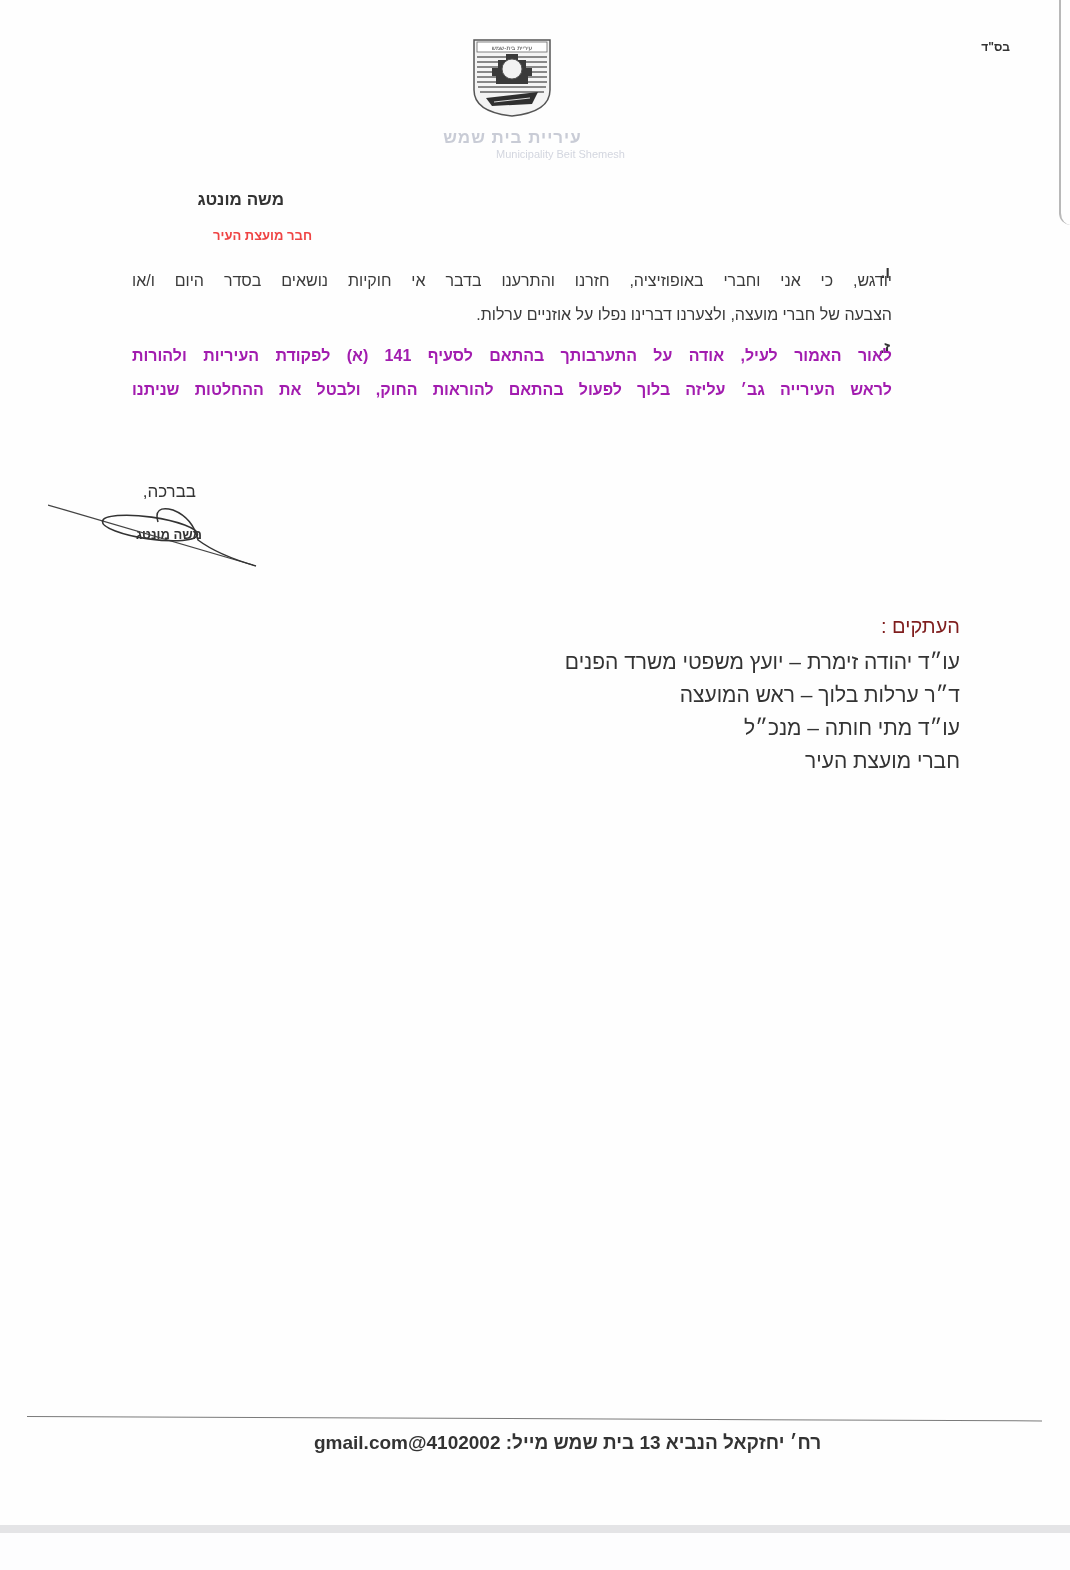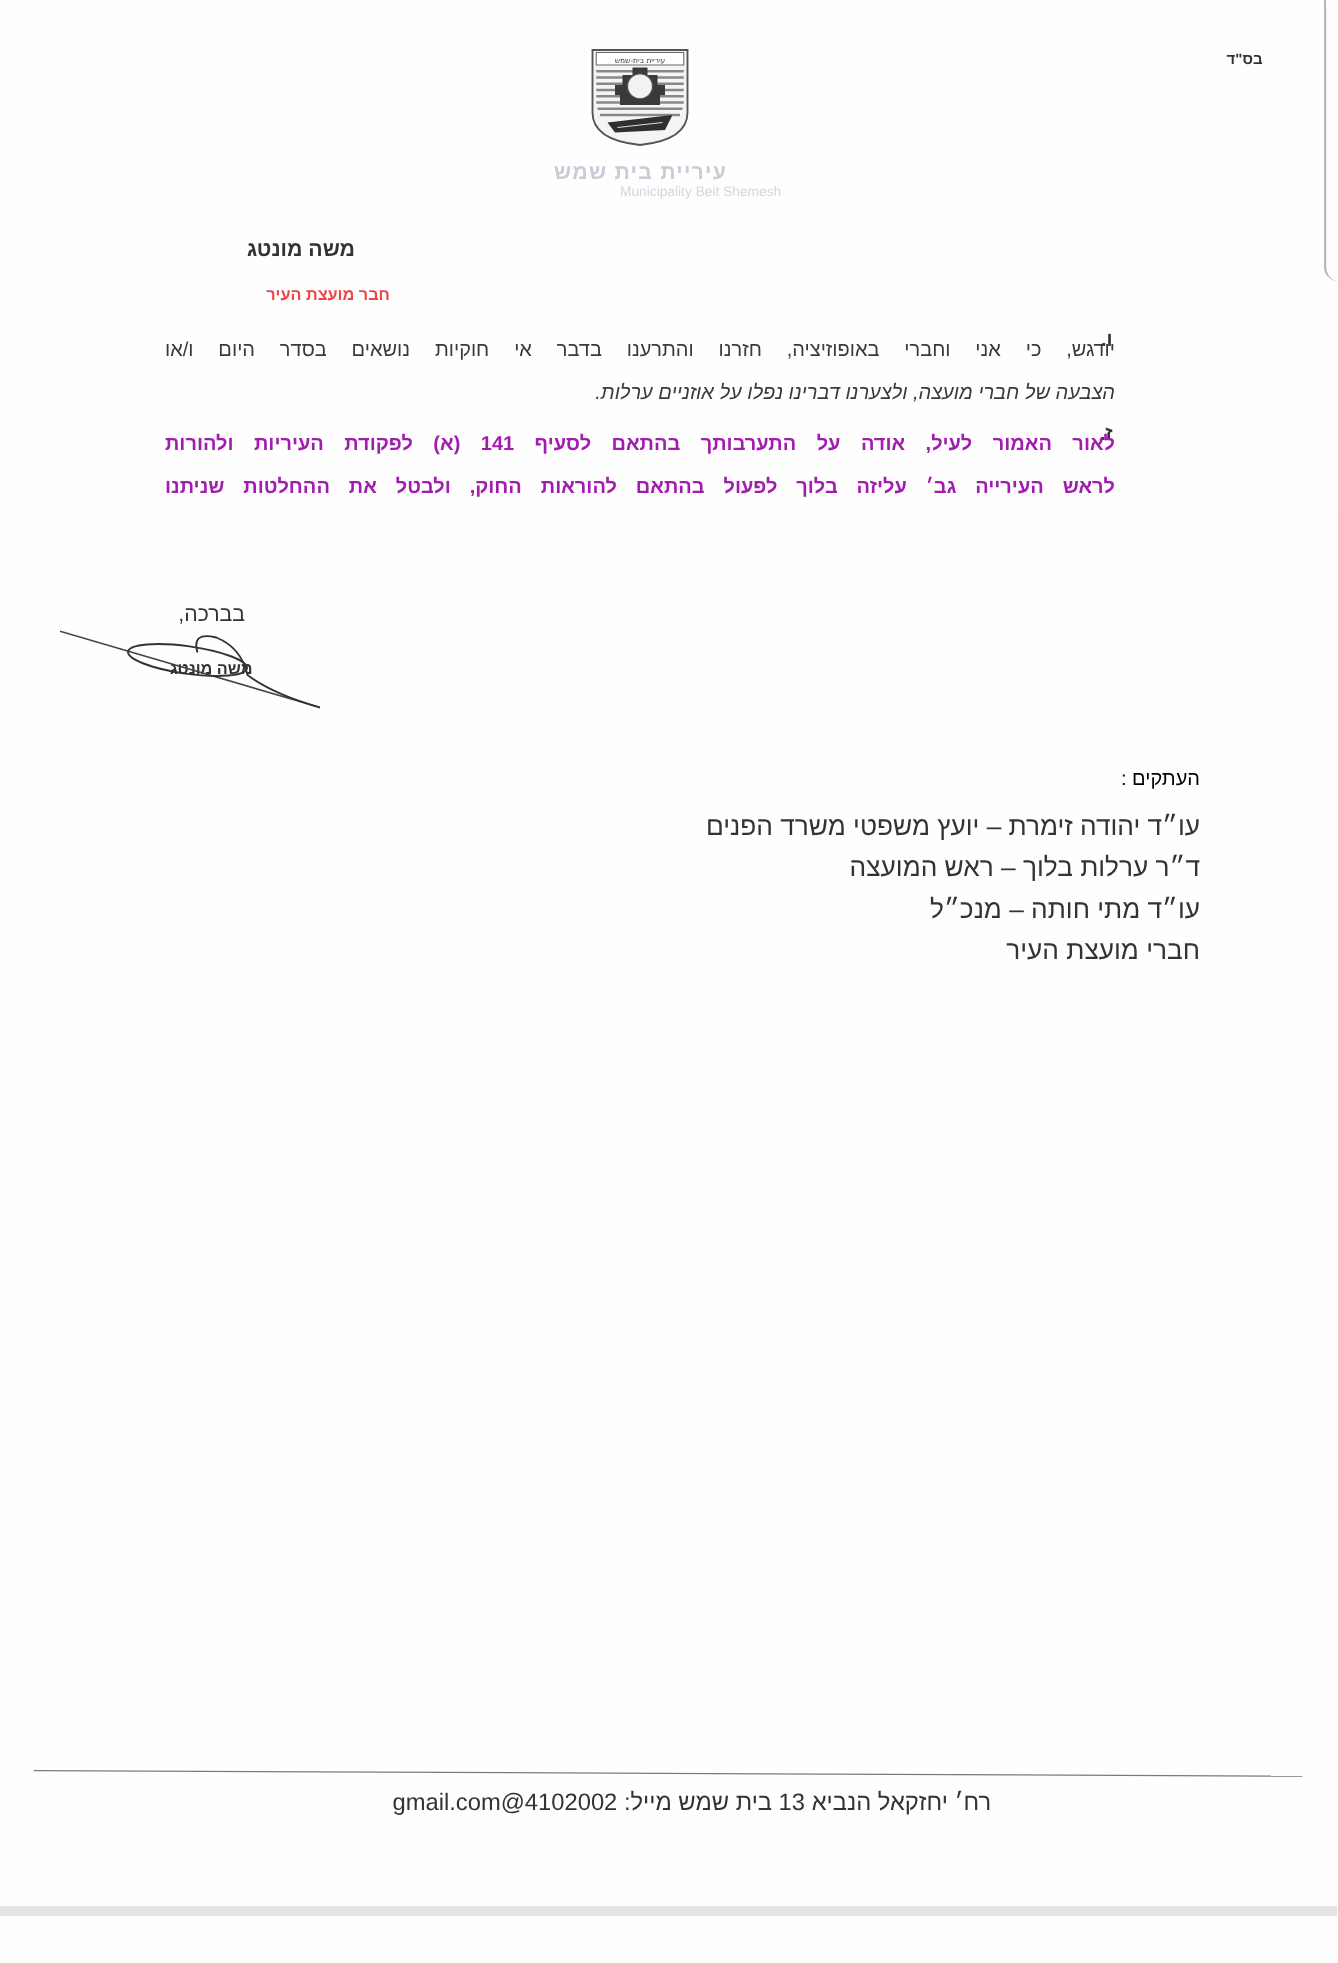--- a/index.html
+++ b/index.html
@@ -29,32 +29,32 @@
     .sender-name { position: absolute; right: 786px; top: 190px; font-size: 17px; font-weight: bold; color: #333; }
     .sender-title { position: absolute; right: 758px; top: 228px; font-size: 13px; font-weight: bold; color: #ef4444; }
 
     .item { position: absolute; right: 178px; width: 760px; font-size: 16px; line-height: 34px; color: #3a3a3a; }
     .item-num { position: absolute; right: 180px; font-size: 16px; font-weight: bold; color: #333; }
     .item1 { top: 264px; }
     .item2 { top: 339px; font-weight: bold; color: #a21caf; }
     .num1 { top: 264px; }
     .num2 { top: 339px; }
     .item .line { display: block; white-space: nowrap; text-align: justify; text-align-last: justify; }
-    .item .line.last { text-align-last: right; font-style: italic; }
+    .item .line.last { text-align-last: right; }
 
     .closing { position: absolute; right: 874px; top: 482px; font-size: 17px; color: #333; }
     .sig-name { position: absolute; left: 136px; top: 527px; font-size: 13px; font-weight: bold; color: #333; }
     .signature { position: absolute; left: 48px; top: 500px; width: 220px; height: 75px; }
 
-    .cc-title { position: absolute; right: 110px; top: 615px; font-size: 16px; color: #000000; }
+    .cc-title { position: absolute; right: 110px; top: 615px; font-size: 20px; color: #7f1d1d; }
     .cc-list { position: absolute; right: 110px; top: 645px; margin: 0; padding: 0; list-style: none; }
     .cc-list li { font-size: 21px; line-height: 33px; color: #333; white-space: nowrap; }
 
     .footer-rule { position: absolute; left: 27px; top: 1416px; width: 1015px; height: 0; border-top: 1.5px solid #7a7a7a; transform: rotate(0.25deg); transform-origin: left; }
-    .footer-text { position: absolute; left: 314px; top: 1432px; font-size: 19px; font-weight: normal; color: #333; white-space: nowrap; }
+    .footer-text { position: absolute; left: 314px; top: 1432px; font-size: 19px; font-weight: bold; color: #333; white-space: nowrap; }
   </style>
 </head>
 <body>
 
 <div class="page">
 
   <div class="right-edge"></div>
 
   <div class="bsd rtl">בס"ד</div>
 

